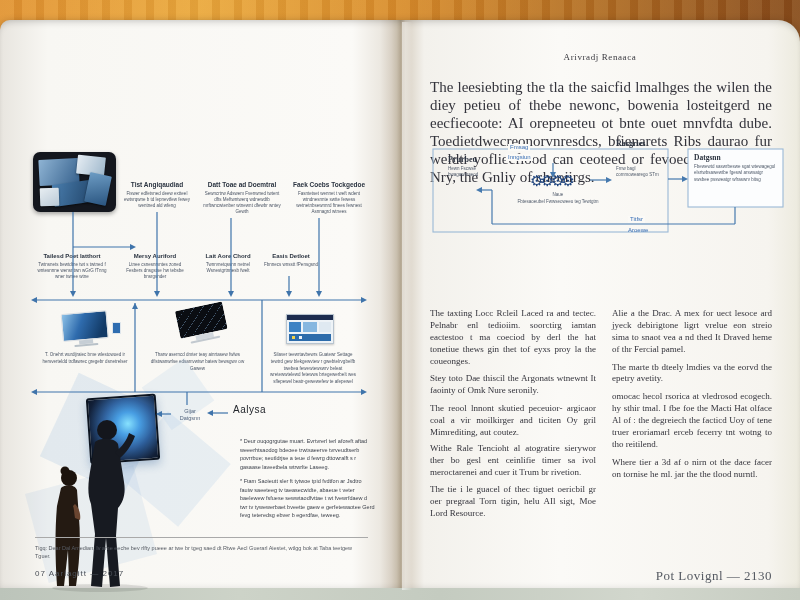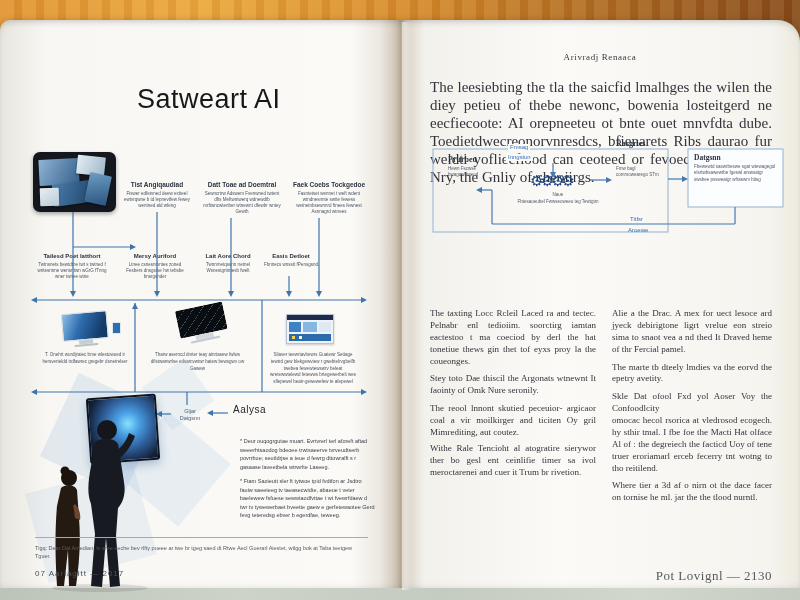--- a/index.html
+++ b/index.html
@@ -36,21 +36,20 @@
   svg{display:block;}
 </style>
 </head>
 <body>
 
 <div id="stage">
 
   <div class="abs spread"></div>
   <div class="abs bottomstrip"></div>
 
-  <div class="abs title" style="left:137px;top:84px;">Satweart AI</div>
 
   <div class="abs" style="left:33px;top:152px;width:83px;height:60px;background:#14171e;border-radius:7px;overflow:hidden;box-shadow:0 2px 4px rgba(0,0,0,0.35);">
     <div class="shot" style="left:6px;top:7px;width:40px;height:26px;background:linear-gradient(120deg,#8fb4d4,#35608c);transform:rotate(-3deg);"></div>
     <div class="shot" style="left:44px;top:4px;width:28px;height:19px;background:linear-gradient(110deg,#e6edf3,#9fb8cc);transform:rotate(6deg);"></div>
     <div class="shot" style="left:20px;top:30px;width:44px;height:22px;background:linear-gradient(115deg,#4a7eae,#1d3f63);transform:rotate(-8deg);"></div>
     <div class="shot" style="left:54px;top:22px;width:22px;height:30px;background:linear-gradient(160deg,#6d9cc4,#2a5580);transform:rotate(12deg);"></div>
     <div class="shot" style="left:7px;top:36px;width:19px;height:18px;background:linear-gradient(150deg,#e8eef2,#b9c9d6);transform:rotate(-2deg);"></div>
   </div>
 
   <div class="abs hdr" style="left:123px;top:181px;width:68px;">Tist Angiqaudiad</div>
@@ -198,25 +197,25 @@
   <div class="abs fcC" style="left:694px;top:164px;width:84px;">Fbewewtd saswrbeswe sgat wtewagegul elsrtwbsawewtbe fgeswl arswsatgr swsbee pssweatgr wfraswrv bitsg</div>
   <div class="abs fcB" style="left:628px;top:216px;">Titfsr</div>
   <div class="abs fcB" style="left:626px;top:227px;background:transparent;">Aroewe</div>
 
 
   <div class="abs ser" style="left:430px;top:308px;width:166px;">
     <p class="colp">The taxting Locc Rcleil Laced ra and tectec. Pelnabr enl tedioiim. soorctirg iamtan eactestoo t ma coeciod by derl the hat tonetiue thews gin thet tof eyxs proy la the coueonges.</p>
     <p class="colp">Stey toto Dae thiscil the Argonats wtnewnt It faointy of Omk Nure seronily.</p>
     <p class="colp" style="margin-bottom:4px;">The reool lnnont skutied peceuior- argicaor coal a vir moilkirger and ticiten Oy gril Mimrediting, aut coutez.</p>
     <p class="colp">Withe Rale Tencioht al atogratire sierywor ther bo gesl ent ceinlifie timer sa ivol meroctarenei and cuer it Trum br rivetion.</p>
+    <p class="colp">The tie i le guacel of thec tiguet oericbil gr oer pregraal Torn tigin, helu AIl sigt, Moe Lord Resource.</p>
   </div>
   <div class="abs ser" style="left:612px;top:308px;width:160px;">
     <p class="colp">Alie a the Drac. A mex for uect lesoce ard jyeck debirigtone ligrt vrelue eon streio sima to snaot vea a nd thed It Draved heme of thr Fercial pamel.</p>
     <p class="colp">The marte tb dteely lmdies va the eorvd the epetry avetity.</p>
-    <p class="colp" style="margin-bottom:0;">Skle Dat ofool Fxd yol Aoser Voy the Confoodlcity</p>
     <p class="colp">omocac hecol rsorica at vledrosod ecogech. hy sthir tmal. I fbe foe the Macti Hat olface Al of : the degreiech the facticd Uoy of tene truer eroriamarl erceb fecerry tnt wotng to tho reitilend.</p>
     <p class="colp">Where tier a 3d af o nirn ot the dace facer on tornise he ml. jar the the tlood nurntl.</p>
   </div>
 
   <div class="abs ser" style="left:620px;top:568px;width:152px;text-align:right;font-size:13px;color:#555a62;letter-spacing:0.5px;">Pot Lovignl  —  2130</div>
 
   <div class="abs" style="left:402px;top:22px;width:10px;height:568px;background:linear-gradient(to right,rgba(255,255,255,0.55),rgba(255,255,255,0));"></div>
 
 </div>
 

